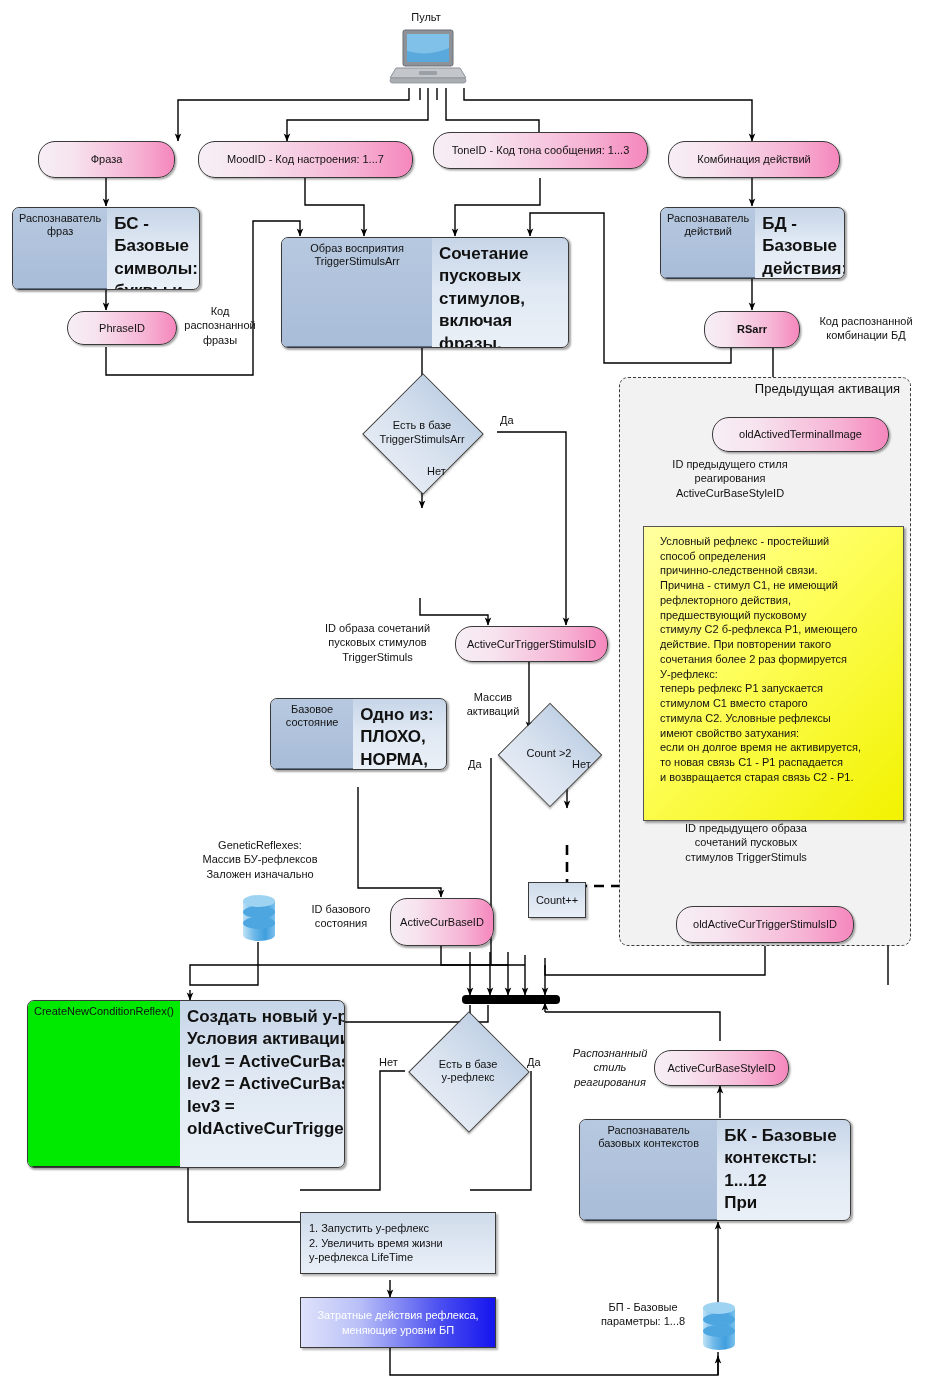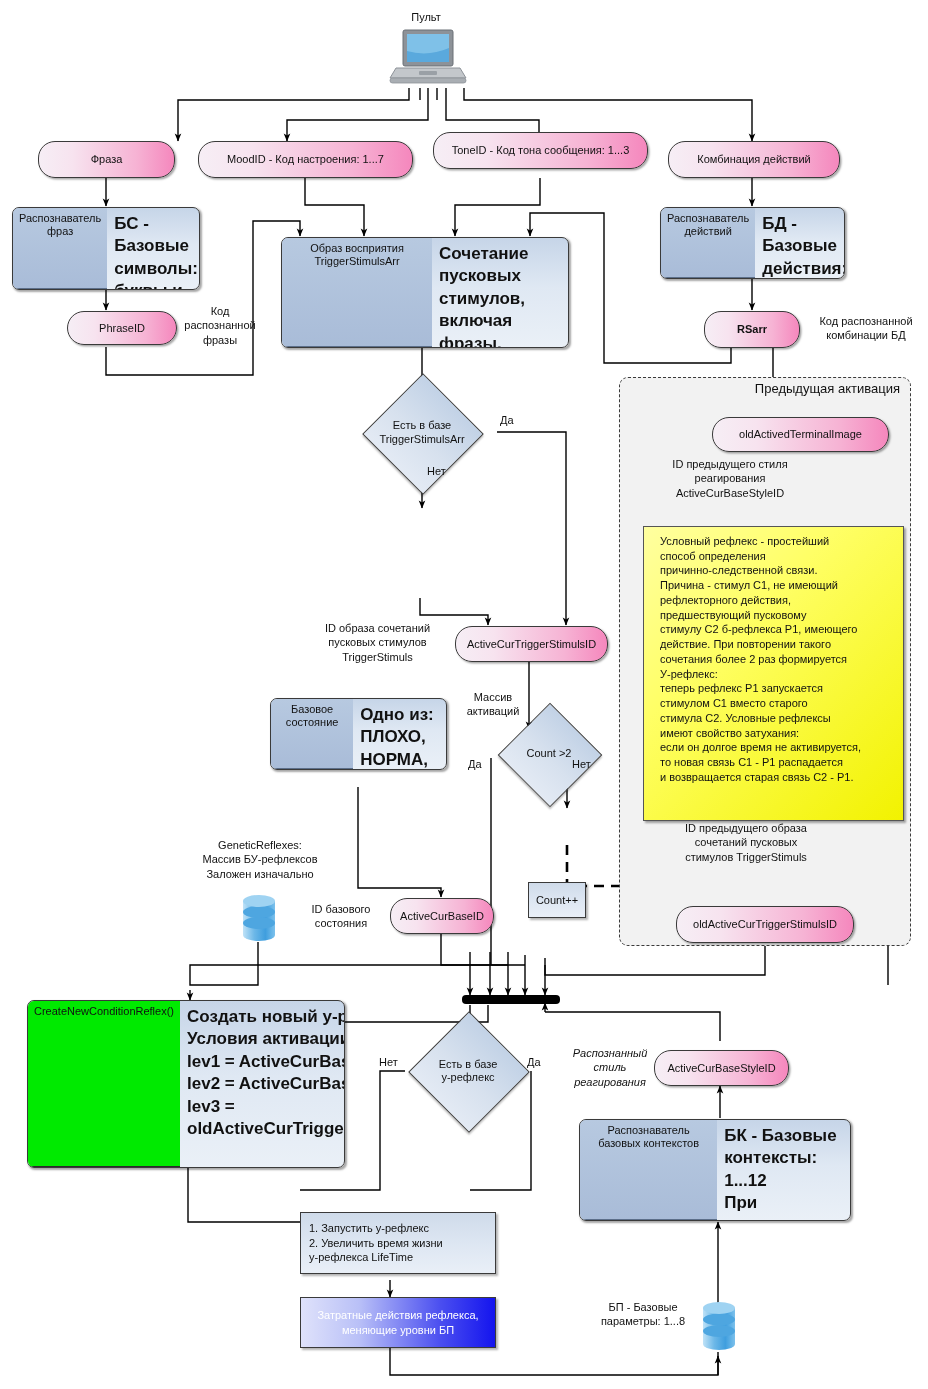--- a/index.html
+++ b/index.html
@@ -332,21 +332,21 @@
       <rect x="3" y="8" width="32" height="34" fill="url(#cyl1)"></rect>
       <ellipse cx="19" cy="42" rx="16" ry="6" fill="url(#cyl1)"></ellipse>
       <ellipse cx="19" cy="30" rx="16" ry="6" fill="#4ea6e0"></ellipse>
       <ellipse cx="19" cy="19" rx="16" ry="6" fill="#4ea6e0"></ellipse>
       <ellipse cx="19" cy="8" rx="16" ry="6" fill="#9fd3f2"></ellipse>
     </svg>
   </div>
 
   <div class="lbl c" style="left:296px;top:902px;width:90px;">ID базового
 состояния</div>
-  <div class="node cap" style="left:390px;top:898px;width:104px;height:36px;">ActiveCurBaseID</div>
+  <div class="node cap" style="left:390px;top:898px;width:104px;height:48px;">ActiveCurBaseID</div>
 
   <div class="bar" style="left:462px;top:995px;width:98px;height:9px;"></div>
 
   <div class="node boxw green" style="left:27px;top:1000px;width:318px;height:168px;">
     <div class="hd">CreateNewConditionReflex()</div>
     <div class="bd">Создать новый у-рефлекс. Условия активации:
 lev1 = ActiveCurBaseID
 lev2 = ActiveCurBaseStyleID
 lev3 = oldActiveCurTriggerStimulsID
 

